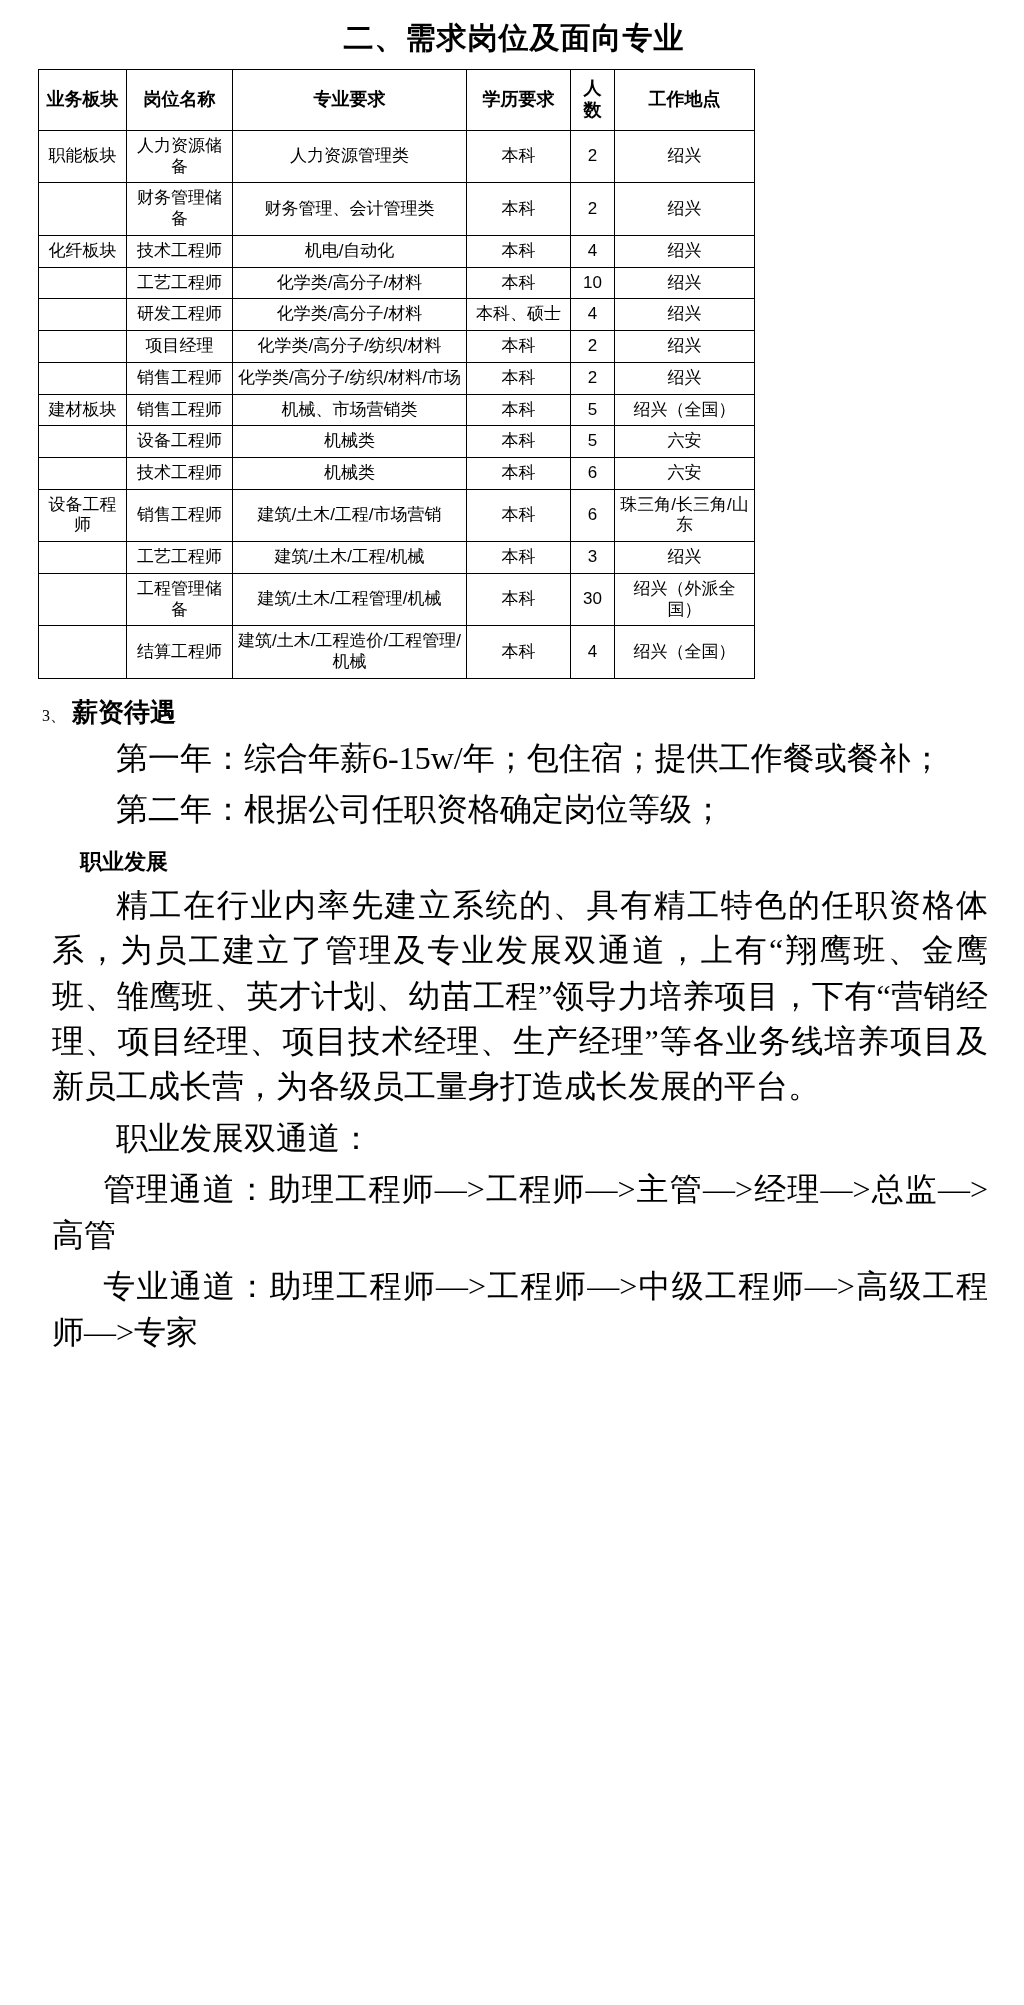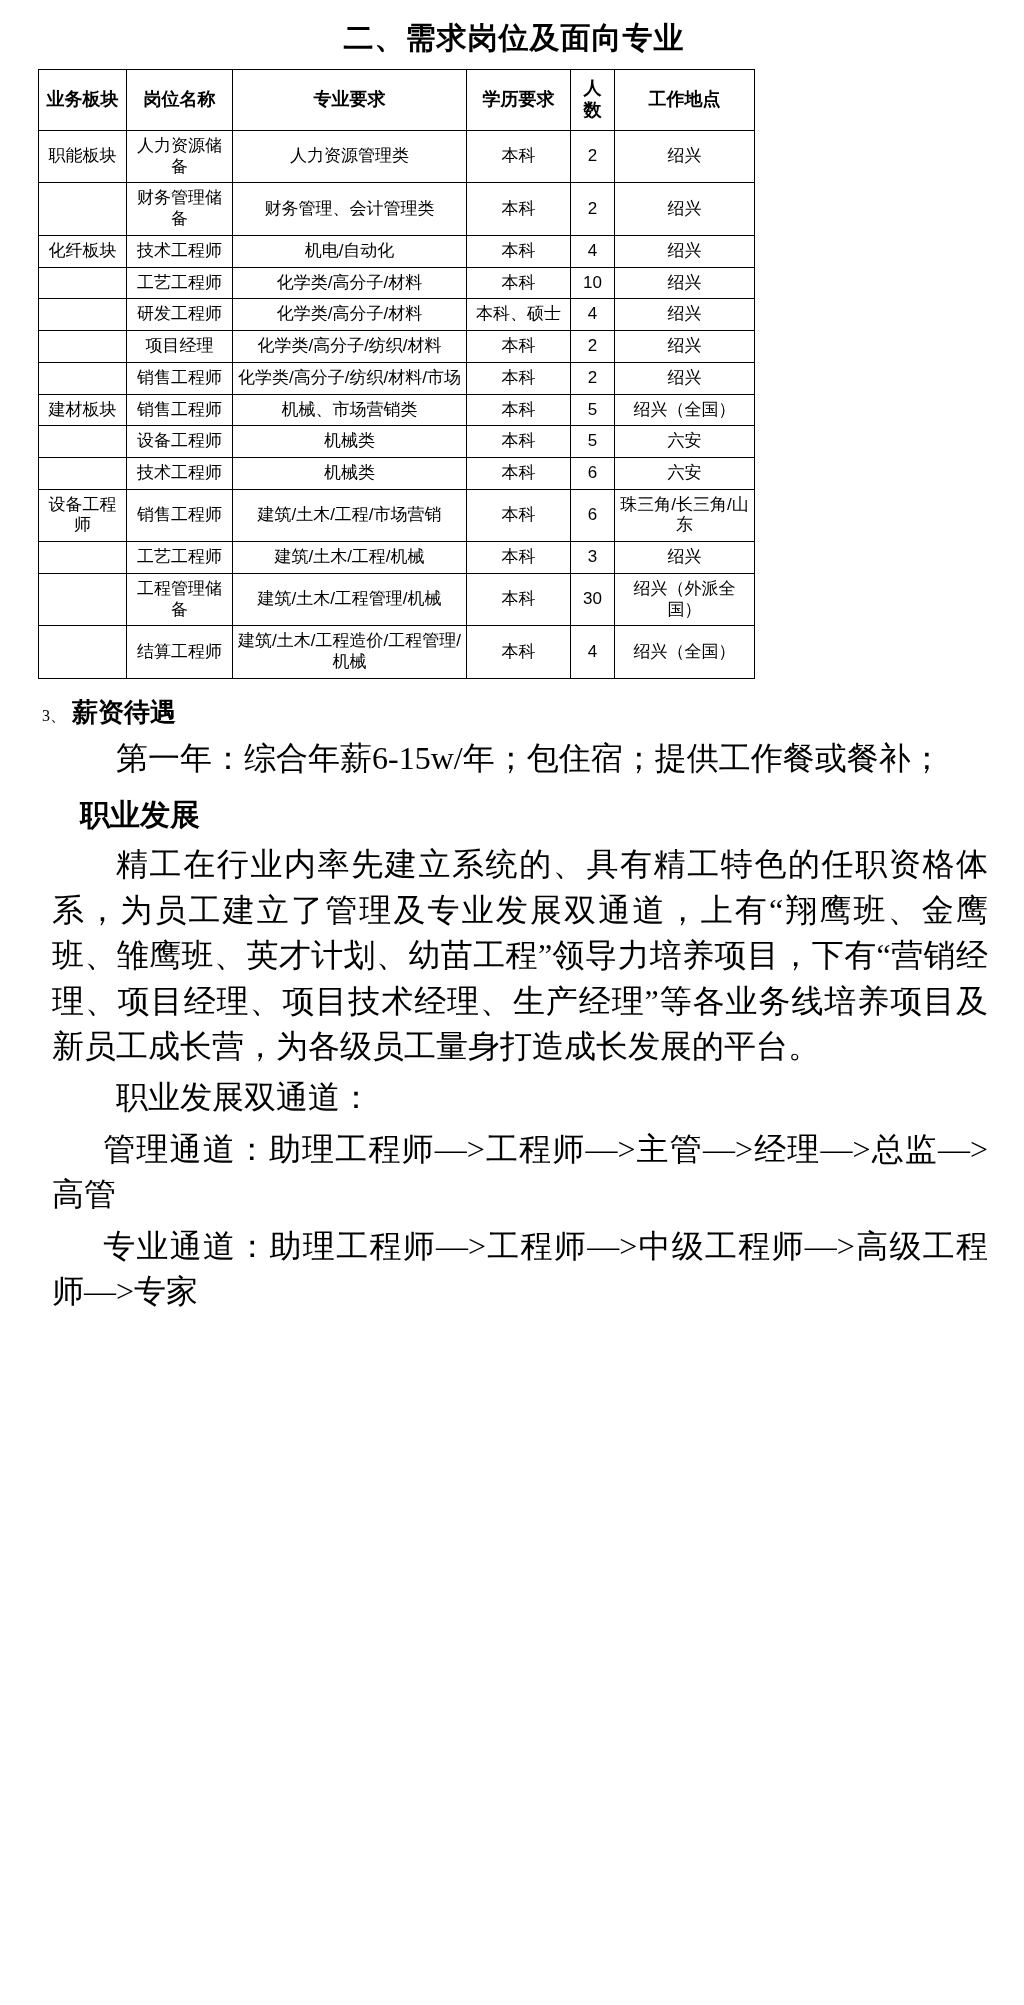--- a/index.html
+++ b/index.html
@@ -65,21 +65,21 @@
   }
   .numbered-head .num {
     font-size: 16px;
     font-weight: normal;
     font-family: "Liberation Serif", serif;
   }
   .sub-head {
     margin: 14px 0 2px 44px;
     font-family: "Liberation Sans", "DejaVu Sans", sans-serif;
     font-weight: bold;
-    font-size: 30px;
+    font-size: 22px;
   }
   p.body-text {
     font-size: 32px;
     line-height: 1.42;
     margin: 6px 0 6px 16px;
     text-indent: 2em;
     text-align: justify;
   }
   p.body-text.indent1 {
     text-indent: 1.6em;
@@ -226,20 +226,21 @@
       </tr>
     </tbody>
   </table>
 
   <div class="numbered-head">
     <span class="num">3、</span>
     <span>薪资待遇</span>
   </div>
 
   <p class="body-text">第一年：综合年薪6-15w/年；包住宿；提供工作餐或餐补；</p>
+  <p class="body-text">第二年：根据公司任职资格确定岗位等级；</p>
 
   <div class="sub-head">职业发展</div>
 
   <p class="body-text">精工在行业内率先建立系统的、具有精工特色的任职资格体系，为员工建立了管理及专业发展双通道，上有“翔鹰班、金鹰班、雏鹰班、英才计划、幼苗工程”领导力培养项目，下有“营销经理、项目经理、项目技术经理、生产经理”等各业务线培养项目及新员工成长营，为各级员工量身打造成长发展的平台。</p>
 
   <p class="body-text">职业发展双通道：</p>
 
   <p class="body-text indent1">管理通道：助理工程师—&gt;工程师—&gt;主管—&gt;经理—&gt;总监—&gt;高管</p>
 
   <p class="body-text indent1">专业通道：助理工程师—&gt;工程师—&gt;中级工程师—&gt;高级工程师—&gt;专家</p>

